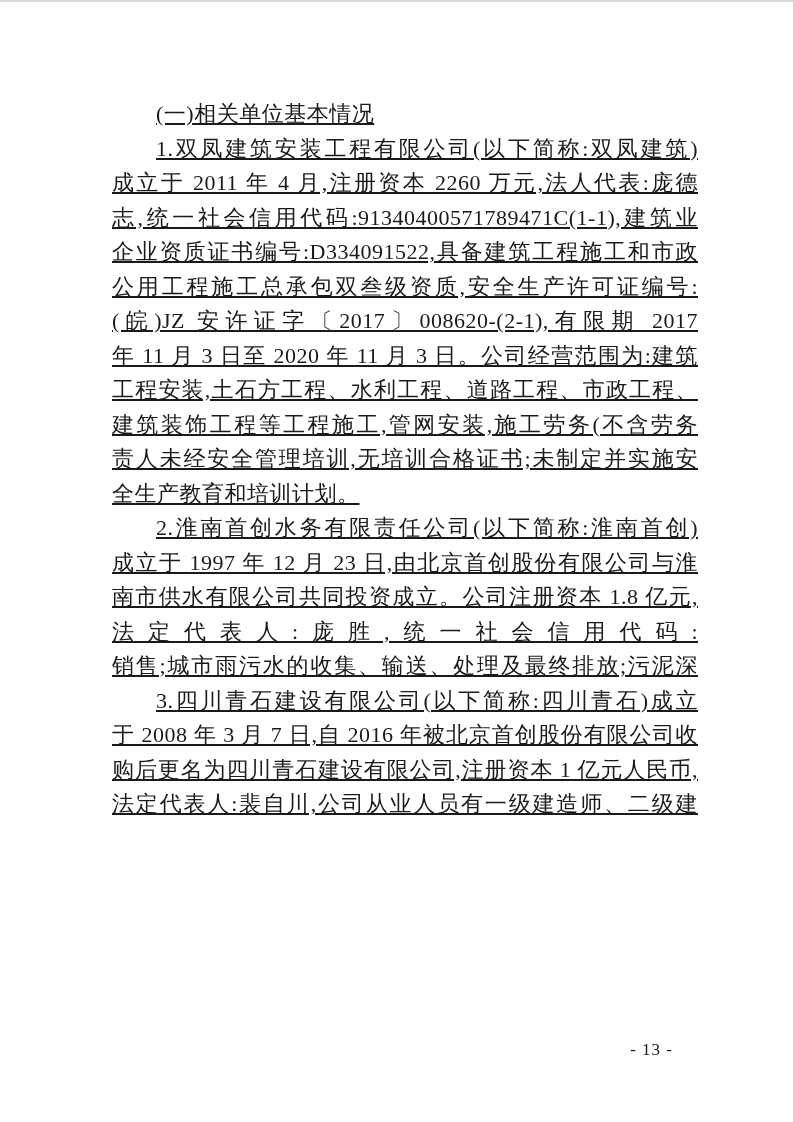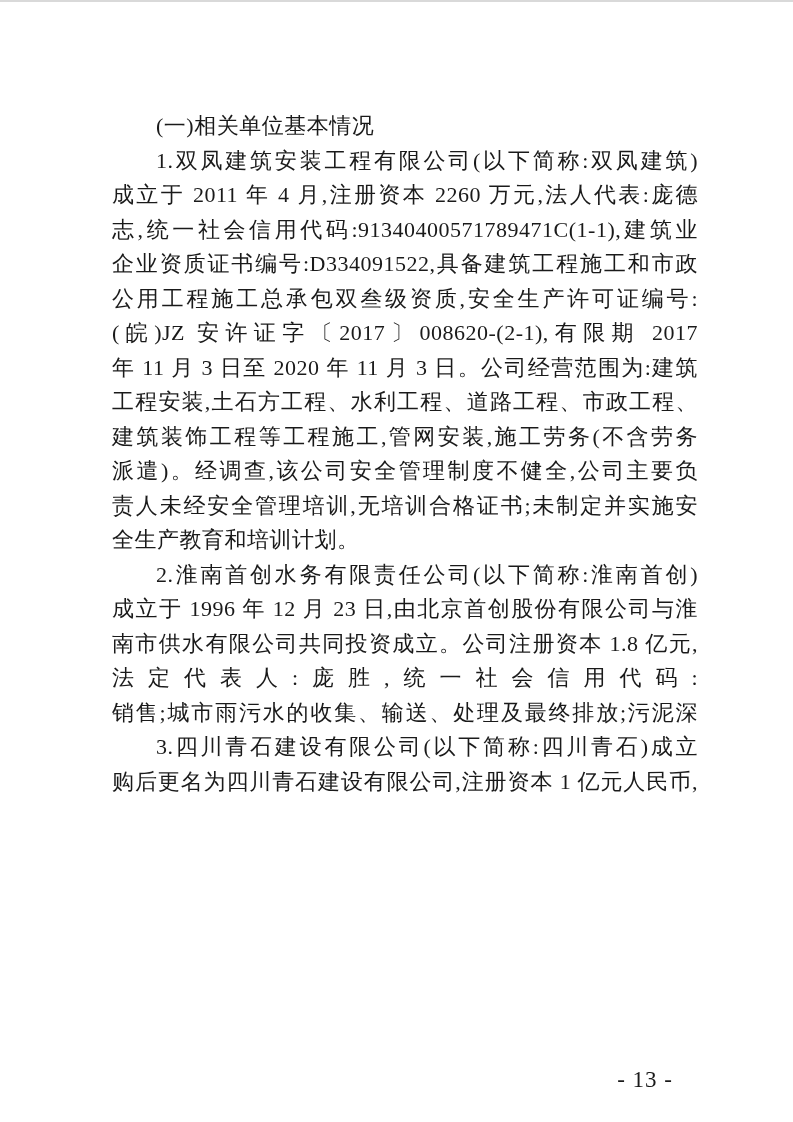--- a/index.html
+++ b/index.html
@@ -19,44 +19,45 @@
   .scan-edge {
     position: absolute;
     top: 0; left: 0;
     width: 793px;
     height: 2px;
     background: #d9d9d9;
   }
   .content {
     position: absolute;
     left: 112px;
-    top: 109px;
+    top: 97px;
     width: 586px;
+    text-decoration: underline;
   }
   .line {
     font-size: 22px;
     line-height: 34.5px;
     height: 34.5px;
     letter-spacing: 0.5px;
     text-align: left;
     white-space: normal;
     overflow: visible;
   }
   .line.indent {
     text-indent: 44px;
   }
   .line.justify {
     text-align: justify;
     text-align-last: justify;
   }
   .page-number {
     position: absolute;
-    top: 1069px;
+    top: 1039px;
     right: 120px;
-    font-size: 23px;
+    font-size: 17px;
     line-height: 22px;
     letter-spacing: 1px;
     color: #1a1a1a;
   }
 </style>
 </head>
 <body>
 
 <div class="page">
   <div class="scan-edge"></div>
@@ -64,25 +65,26 @@
       <div class="line indent">(一)相关单位基本情况</div>
       <div class="line indent justify">1.双凤建筑安装工程有限公司(以下简称:双凤建筑)</div>
       <div class="line justify">成立于 2011 年 4 月,注册资本 2260 万元,法人代表:庞德</div>
       <div class="line justify">志,统一社会信用代码:91340400571789471C(1-1),建筑业</div>
       <div class="line justify">企业资质证书编号:D334091522,具备建筑工程施工和市政</div>
       <div class="line justify">公用工程施工总承包双叁级资质,安全生产许可证编号:</div>
       <div class="line justify">(皖)JZ 安许证字〔2017〕008620-(2-1),有限期 2017</div>
       <div class="line justify">年 11 月 3 日至 2020 年 11 月 3 日。公司经营范围为:建筑</div>
       <div class="line justify">工程安装,土石方工程、水利工程、道路工程、市政工程、</div>
       <div class="line justify">建筑装饰工程等工程施工,管网安装,施工劳务(不含劳务</div>
-      <div class="line justify">派遣)。经调查,该公司安全管理制度不健全,公司主要负</div>
       <div class="line justify">责人未经安全管理培训,无培训合格证书;未制定并实施安</div>
       <div class="line">全生产教育和培训计划。</div>
       <div class="line indent justify">2.淮南首创水务有限责任公司(以下简称:淮南首创)</div>
-      <div class="line justify">成立于 1996 年 12 月 23 日,由北京首创股份有限公司与淮</div>
+      <div class="line justify">成立于 1997 年 12 月 23 日,由北京首创股份有限公司与淮</div>
       <div class="line justify">南市供水有限公司共同投资成立。公司注册资本 1.8 亿元,</div>
       <div class="line justify">法定代表人:庞胜,统一社会信用代码:</div>
       <div class="line justify">销售;城市雨污水的收集、输送、处理及最终排放;污泥深</div>
       <div class="line indent justify">3.四川青石建设有限公司(以下简称:四川青石)成立</div>
+      <div class="line justify">于 2008 年 3 月 7 日,自 2016 年被北京首创股份有限公司收</div>
       <div class="line justify">购后更名为四川青石建设有限公司,注册资本 1 亿元人民币,</div>
+      <div class="line justify">法定代表人:裴自川,公司从业人员有一级建造师、二级建</div>
     </div>
   <div class="page-number">- 13 -</div>
 </div>
 
 </body></html>

